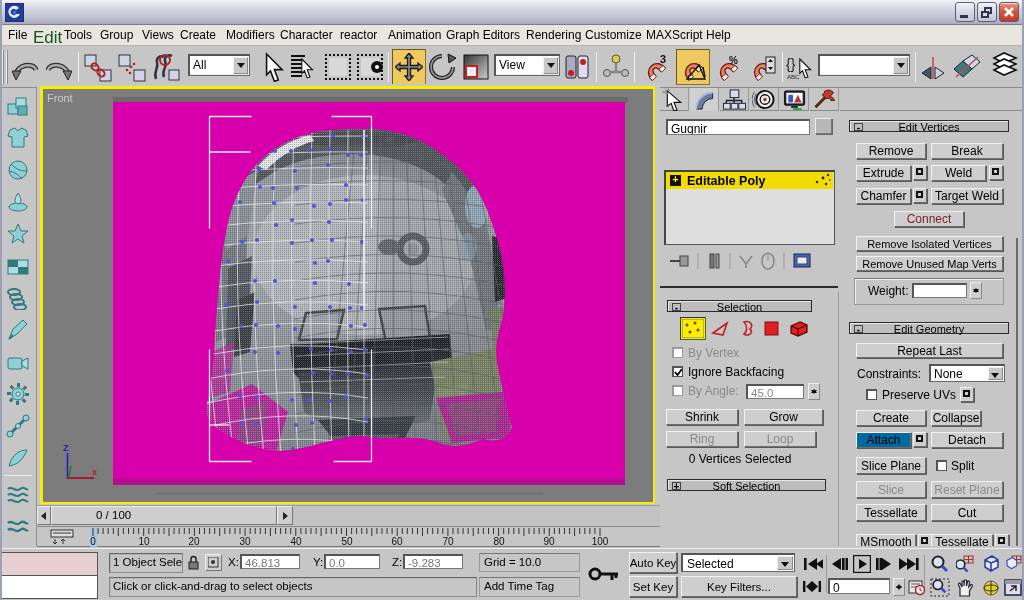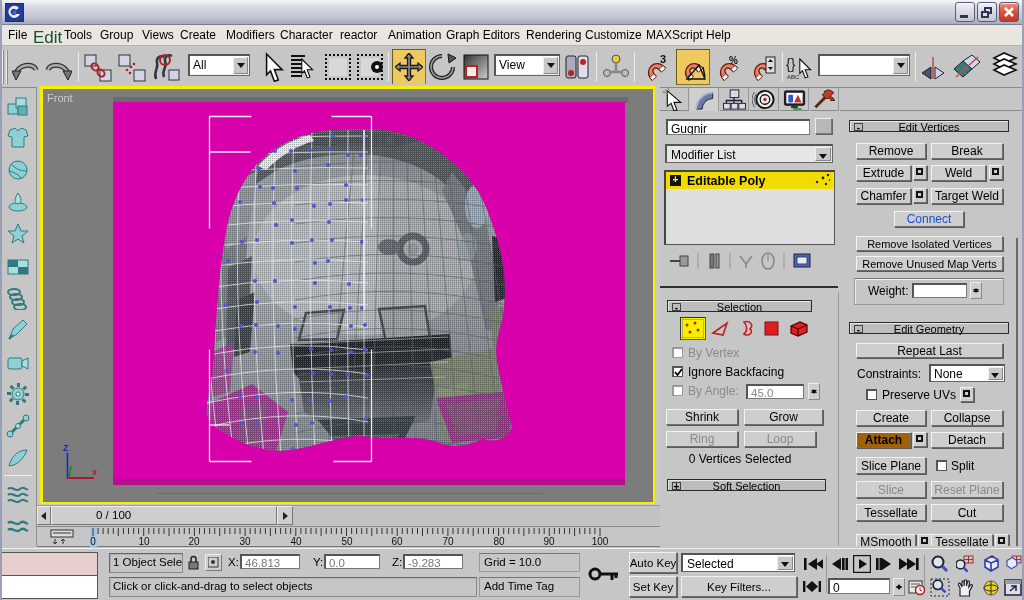--- a/index.html
+++ b/index.html
@@ -641,26 +641,20 @@
         <rect x="11" y="21" width="9" height="2" fill="#3a3"></rect>
       </svg>
       <div style="position:absolute;left:150px;top:0;width:29px;height:23px;background:#c6c6c6;border-right:1px solid #999;border-bottom:1px solid #8a8a8a"></div>
       <svg style="position:absolute;left:152px;top:0px" width="25" height="23" viewBox="0 0 25 24">
         <path d="M3,20 L14,9" stroke="#5a2a10" stroke-width="3"></path>
         <path d="M12,4 C15,1 20,2 22,5 L18,9 C21,9 22,11 23,13 L19,13 C19,10 16,11 14,11 L10,7 C12,6 13,5 12,4 Z" fill="#c43c28" stroke="#401808"></path>
       </svg>
       <div style="position:absolute;left:180px;top:22px;width:184px;height:1px;background:#8a8a8a"></div>
       <div style="position:absolute;left:6px;top:31px;width:144px;height:16px;background:#fff;border:1px solid #777;border-top:2px solid #555;border-left:2px solid #555;font-size:12px;color:#000;padding:1px 0 0 3px;white-space:nowrap;overflow:hidden">Gugnir</div>
       <div style="position:absolute;left:155px;top:30px;width:17px;height:16px;background:#b8b8b8;border:1px solid #777;border-top-color:#eee;border-left-color:#eee;box-shadow:1px 1px 0 #666"></div>
-      <div style="position:absolute;left:5px;top:56px;width:168px;height:19px;background:#e6e6e6;border:1px solid #666;border-top:2px solid #555;border-left:2px solid #555">
-        <div style="position:absolute;left:4px;top:2px;font-size:12px;color:#000">Modifier List</div>
-        <div style="position:absolute;right:1px;top:1px;width:16px;bottom:1px;background:#c8c8c8;border:1px solid #888;border-top-color:#f0f0f0;border-left-color:#f0f0f0">
-          <div style="position:absolute;left:3px;top:6px;width:0;height:0;border:4px solid transparent;border-top:5px solid #111"></div>
-        </div>
-      </div>
       <div style="position:absolute;left:4px;top:82px;width:171px;height:75px;background:#dedede;border:1px solid #555;border-top:2px solid #444;border-left:2px solid #444"></div>
       <div style="position:absolute;left:6px;top:84px;width:167px;height:17px;background:#f2dc00"></div>
       <div style="position:absolute;left:10px;top:87px;width:11px;height:11px;background:#111;color:#ff0;font-size:10px;line-height:10px;text-align:center;font-weight:bold">+</div>
       <div style="position:absolute;left:27px;top:86px;font-size:12.5px;font-weight:bold;color:#000">Editable Poly</div>
       <svg style="position:absolute;left:152px;top:84px" width="20" height="17" viewBox="0 0 20 17">
         <g fill="#221">
           <circle cx="5" cy="10" r="1.2"></circle>
           <circle cx="11" cy="6" r="1.4"></circle>
           <circle cx="16" cy="3" r="1.2"></circle>
           <circle cx="14" cy="12" r="1.2"></circle>
@@ -738,21 +732,21 @@
       </div>
       <div style="position:absolute;left:271px;top:77px;width:55px;height:16px;background:#cecece;border:1px solid #6e6e6e;border-top-color:#f2f2f2;border-left-color:#f2f2f2;box-shadow:1px 1px 0 #5a5a5a;display:flex;align-items:center;justify-content:center;font-size:12px;color:#000;font-weight:normal;white-space:nowrap;overflow:hidden">Weld</div>
       <div style="position:absolute;left:329px;top:77px;width:14px;height:15px;background:#cecece;border:1px solid #6e6e6e;border-top-color:#f2f2f2;border-left-color:#f2f2f2;box-shadow:1px 1px 0 #5a5a5a">
         <div style="position:absolute;left:2px;top:2px;width:7px;height:7px;border:2px solid #111"></div>
       </div>
       <div style="position:absolute;left:196px;top:100px;width:55px;height:16px;background:#cecece;border:1px solid #6e6e6e;border-top-color:#f2f2f2;border-left-color:#f2f2f2;box-shadow:1px 1px 0 #5a5a5a;display:flex;align-items:center;justify-content:center;font-size:12px;color:#000;font-weight:normal;white-space:nowrap;overflow:hidden">Chamfer</div>
       <div style="position:absolute;left:253px;top:100px;width:14px;height:15px;background:#cecece;border:1px solid #6e6e6e;border-top-color:#f2f2f2;border-left-color:#f2f2f2;box-shadow:1px 1px 0 #5a5a5a">
         <div style="position:absolute;left:2px;top:2px;width:7px;height:7px;border:2px solid #111"></div>
       </div>
       <div style="position:absolute;left:271px;top:100px;width:72px;height:16px;background:#cecece;border:1px solid #6e6e6e;border-top-color:#f2f2f2;border-left-color:#f2f2f2;box-shadow:1px 1px 0 #5a5a5a;display:flex;align-items:center;justify-content:center;font-size:12px;color:#000;font-weight:normal;white-space:nowrap;overflow:hidden">Target Weld</div>
-      <div style="position:absolute;left:234px;top:123px;width:70px;height:16px;background:#cecece;border:1px solid #6e6e6e;border-top-color:#f2f2f2;border-left-color:#f2f2f2;box-shadow:1px 1px 0 #5a5a5a;display:flex;align-items:center;justify-content:center;font-size:12px;color:#1d4ed8;font-weight:normal;white-space:nowrap;overflow:hidden">Connect</div>
+      <div style="position:absolute;left:234px;top:123px;width:70px;height:16px;background:#cecece;border:1px solid #6e6e6e;border-top-color:#f2f2f2;border-left-color:#f2f2f2;box-shadow:1px 1px 0 #5a5a5a;display:flex;align-items:center;justify-content:center;font-size:12px;color:#7f1d1d;font-weight:normal;white-space:nowrap;overflow:hidden">Connect</div>
       <div style="position:absolute;left:196px;top:148px;width:147px;height:15px;background:#cecece;border:1px solid #6e6e6e;border-top-color:#f2f2f2;border-left-color:#f2f2f2;box-shadow:1px 1px 0 #5a5a5a;display:flex;align-items:center;justify-content:center;font-size:11px;color:#000;font-weight:normal;white-space:nowrap;overflow:hidden">Remove Isolated Vertices</div>
       <div style="position:absolute;left:196px;top:168px;width:147px;height:15px;background:#cecece;border:1px solid #6e6e6e;border-top-color:#f2f2f2;border-left-color:#f2f2f2;box-shadow:1px 1px 0 #5a5a5a;display:flex;align-items:center;justify-content:center;font-size:11px;color:#000;font-weight:normal;white-space:nowrap;overflow:hidden">Remove Unused Map Verts</div>
       <div style="position:absolute;left:194px;top:190px;width:150px;height:27px;border:1px solid #999;border-top-color:#777;box-shadow:inset 1px 1px 0 #eee"></div>
       <div style="position:absolute;left:208px;top:196px;font-size:12px;color:#000">Weight:</div>
       <div style="position:absolute;left:252px;top:195px;width:55px;height:15px;background:#fff;border:1px solid #777;border-top:2px solid #555;border-left:2px solid #555;font-size:11.5px;color:#555;padding:1px 0 0 3px;white-space:nowrap;overflow:hidden"></div>
       <div style="position:absolute;left:310px;top:194px;width:12px;height:17px;background:#cecece;border:1px solid #888;border-top-color:#eee;border-left-color:#eee">
         <div style="position:absolute;left:2px;top:2px;width:0;height:0;border:3px solid transparent;border-bottom:4px solid #111"></div>
         <div style="position:absolute;left:2px;bottom:2px;width:0;height:0;border:3px solid transparent;border-top:4px solid #111"></div>
       </div>
       <div style="position:absolute;left:189px;top:234px;width:160px;height:12px;background:#bdbdbd;border:1px solid #2a2a2a;box-shadow:inset 1px 1px 0 #e8e8e8;font-size:11px;color:#000;text-align:center;line-height:12px">Edit Geometry<div style="position:absolute;left:4px;top:2px;width:9px;height:8px;border:1px solid #444;font-size:10px;line-height:7px;font-weight:bold;background:#bdbdbd">-</div></div>
@@ -763,22 +757,22 @@
         <div style="position:absolute;right:1px;top:1px;width:15px;bottom:1px;background:#c8c8c8;border:1px solid #888;border-top-color:#f0f0f0;border-left-color:#f0f0f0">
           <div style="position:absolute;left:2px;top:5px;width:0;height:0;border:4px solid transparent;border-top:5px solid #111"></div>
         </div>
       </div>
       <div style="position:absolute;left:206px;top:301px;width:11px;height:11px;background:#fff;border:1px solid #555;border-top:2px solid #555;border-left:2px solid #555"></div>
       <div style="position:absolute;left:222px;top:300px;font-size:12px;color:#000">Preserve UVs</div>
       <div style="position:absolute;left:300px;top:299px;width:14px;height:15px;background:#cecece;border:1px solid #6e6e6e;border-top-color:#f2f2f2;border-left-color:#f2f2f2;box-shadow:1px 1px 0 #5a5a5a">
         <div style="position:absolute;left:2px;top:2px;width:7px;height:7px;border:2px solid #111"></div>
       </div>
       <div style="position:absolute;left:196px;top:322px;width:70px;height:16px;background:#cecece;border:1px solid #6e6e6e;border-top-color:#f2f2f2;border-left-color:#f2f2f2;box-shadow:1px 1px 0 #5a5a5a;display:flex;align-items:center;justify-content:center;font-size:12px;color:#000;font-weight:normal;white-space:nowrap;overflow:hidden">Create</div>
-      <div style="position:absolute;left:271px;top:322px;width:72px;height:16px;background:#cecece;border:1px solid #6e6e6e;border-top-color:#f2f2f2;border-left-color:#f2f2f2;box-shadow:1px 1px 0 #5a5a5a;display:flex;align-items:center;justify-content:center;font-size:12px;color:#000;font-weight:normal;white-space:nowrap;overflow:hidden">Collapse</div>
-      <div style="position:absolute;left:196px;top:344px;width:55px;height:16px;background:#a16207;border:1px solid #6e6e6e;border-top-color:#f2f2f2;border-left-color:#f2f2f2;box-shadow:1px 1px 0 #5a5a5a;display:flex;align-items:center;justify-content:center;font-size:12px;color:#000;font-weight:bold;white-space:nowrap;overflow:hidden">Attach</div>
+      <div style="position:absolute;left:271px;top:322px;width:50px;height:16px;background:#cecece;border:1px solid #6e6e6e;border-top-color:#f2f2f2;border-left-color:#f2f2f2;box-shadow:1px 1px 0 #5a5a5a;display:flex;align-items:center;justify-content:center;font-size:12px;color:#000;font-weight:normal;white-space:nowrap;overflow:hidden">Collapse</div>
+      <div style="position:absolute;left:196px;top:344px;width:55px;height:16px;background:#0369a1;border:1px solid #6e6e6e;border-top-color:#f2f2f2;border-left-color:#f2f2f2;box-shadow:1px 1px 0 #5a5a5a;display:flex;align-items:center;justify-content:center;font-size:12px;color:#000;font-weight:normal;white-space:nowrap;overflow:hidden">Attach</div>
       <div style="position:absolute;left:253px;top:344px;width:14px;height:15px;background:#cecece;border:1px solid #6e6e6e;border-top-color:#f2f2f2;border-left-color:#f2f2f2;box-shadow:1px 1px 0 #5a5a5a">
         <div style="position:absolute;left:2px;top:2px;width:7px;height:7px;border:2px solid #111"></div>
       </div>
       <div style="position:absolute;left:271px;top:344px;width:72px;height:16px;background:#cecece;border:1px solid #6e6e6e;border-top-color:#f2f2f2;border-left-color:#f2f2f2;box-shadow:1px 1px 0 #5a5a5a;display:flex;align-items:center;justify-content:center;font-size:12px;color:#000;font-weight:normal;white-space:nowrap;overflow:hidden">Detach</div>
       <div style="position:absolute;left:196px;top:369px;width:70px;height:17px;background:#cecece;border:1px solid #6e6e6e;border-top-color:#f2f2f2;border-left-color:#f2f2f2;box-shadow:1px 1px 0 #5a5a5a;display:flex;align-items:center;justify-content:center;font-size:12px;color:#000;font-weight:normal;white-space:nowrap;overflow:hidden">Slice Plane</div>
       <div style="position:absolute;left:276px;top:372px;width:11px;height:11px;background:#fff;border:1px solid #555;border-top:2px solid #555;border-left:2px solid #555"></div>
       <div style="position:absolute;left:291px;top:371px;font-size:12px;color:#000">Split</div>
       <div style="position:absolute;left:196px;top:393px;width:70px;height:17px;background:#cecece;border:1px solid #6e6e6e;border-top-color:#f2f2f2;border-left-color:#f2f2f2;box-shadow:1px 1px 0 #5a5a5a;display:flex;align-items:center;justify-content:center;font-size:12px;color:#8a8a8a;font-weight:normal;white-space:nowrap;overflow:hidden">Slice</div>
       <div style="position:absolute;left:271px;top:393px;width:72px;height:17px;background:#cecece;border:1px solid #6e6e6e;border-top-color:#f2f2f2;border-left-color:#f2f2f2;box-shadow:1px 1px 0 #5a5a5a;display:flex;align-items:center;justify-content:center;font-size:12px;color:#8a8a8a;font-weight:normal;white-space:nowrap;overflow:hidden">Reset Plane</div>
       <div style="position:absolute;left:196px;top:416px;width:70px;height:17px;background:#cecece;border:1px solid #6e6e6e;border-top-color:#f2f2f2;border-left-color:#f2f2f2;box-shadow:1px 1px 0 #5a5a5a;display:flex;align-items:center;justify-content:center;font-size:12px;color:#000;font-weight:normal;white-space:nowrap;overflow:hidden">Tessellate</div>

